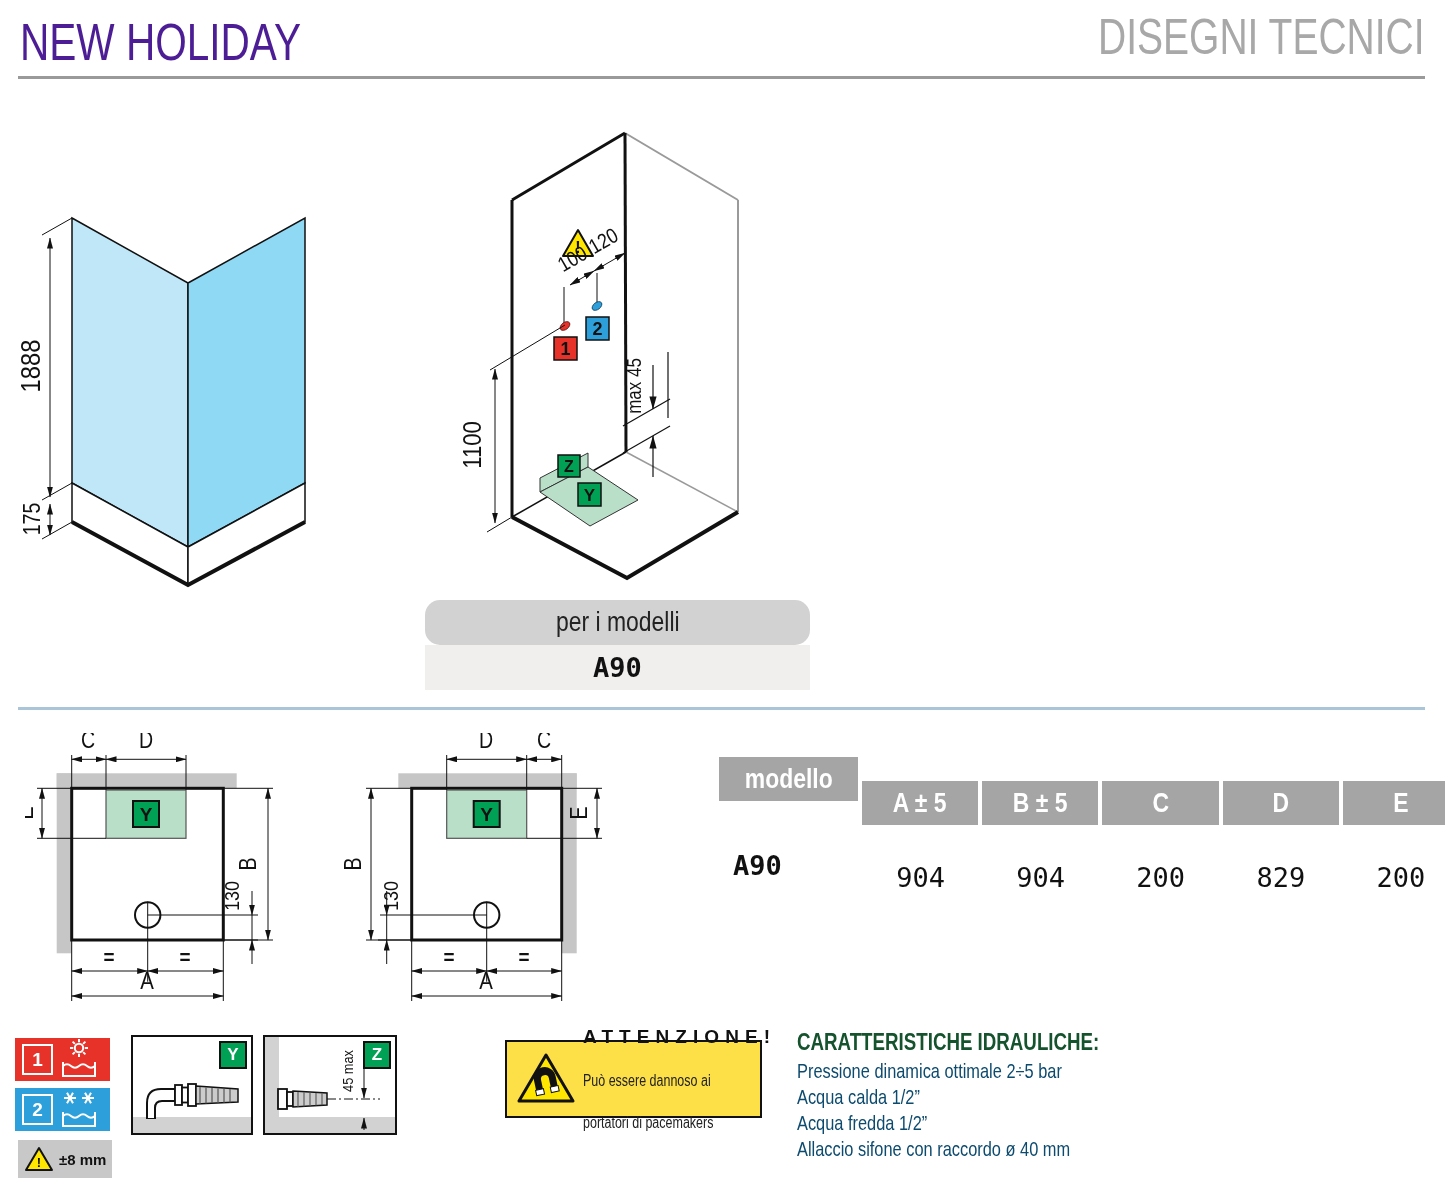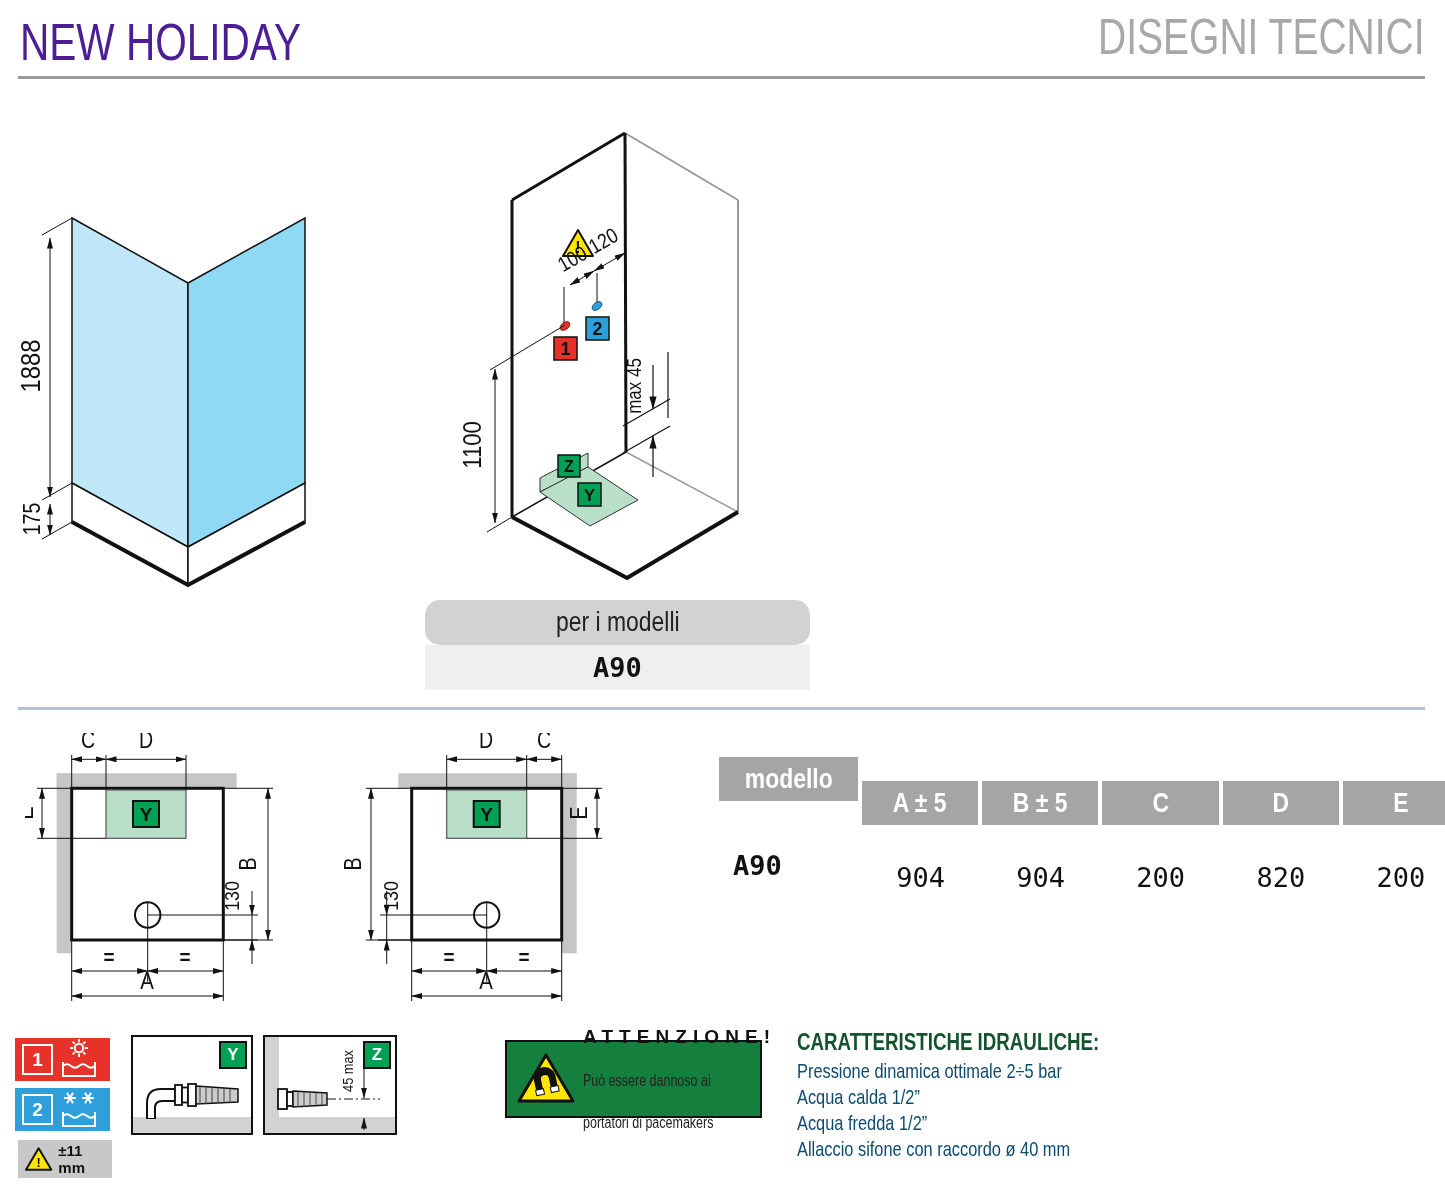--- a/index.html
+++ b/index.html
@@ -41,21 +41,21 @@
   .pipe-box{background:#fff;border:2.5px solid #111;box-sizing:border-box;}
   .ybox{left:131px;top:1035px;width:122px;height:100px;}
   .zbox{left:263px;top:1035px;width:134px;height:100px;}
   .floor-strip{position:absolute;left:0;right:0;bottom:0;height:16px;background:#d2d2d2;}
   .wall-strip{position:absolute;left:0;top:0;bottom:0;width:14px;background:#d2d2d2;}
   .badge{position:absolute;top:4px;right:4px;width:24px;height:24px;background:#00a155;
       border:2px solid #111;display:flex;align-items:center;justify-content:center;
       color:#fff;font-weight:700;font-size:17px;}
   
   .attn{left:505px;top:1040px;width:257px;height:78px;border:2px solid #111;
-      display:flex;align-items:center;box-sizing:border-box;background:#15803d;}
+      display:flex;align-items:center;box-sizing:border-box;background:#fde047;}
   .attn-text{margin-left:6px;}
   .attn-title{font-size:19px;font-weight:700;letter-spacing:.32em;color:#111;}
   .attn-line{font-size:16px;color:#222;line-height:18px;margin-top:24px;}
   
   .hydro{left:797px;top:1028px;width:430px;}
   .hydro h3{margin:0 0 2px 0;font-size:24px;font-weight:700;color:#14532d;}
   .hydro p{margin:0;font-size:21px;line-height:26px;color:#0c4a6e;}
   svg text{font-family:"Liberation Sans",sans-serif;fill:#111;}
 </style>
 </head>
@@ -280,21 +280,21 @@
       </div>
     <div class="t-cell w1">
         <span class="cond-c">E</span>
       </div>
   </div>
   <div class="t-row">
     <div class="t-val w0" style="justify-content:flex-start;padding-left:14px;box-sizing:border-box;font-weight:700">A90</div>
     <div class="t-val w1">904</div>
     <div class="t-val w1">904</div>
     <div class="t-val w1">200</div>
-    <div class="t-val w1">820</div>
+    <div class="t-val w1">829</div>
     <div class="t-val w1">200</div>
   </div>
 </div>
 
 <div class="abs leg-bar leg-hot">
   <div class="num-sq">1</div>
   <svg width="52" height="43" viewBox="0 0 52 43">
     <g stroke="#fff" stroke-width="2" fill="none">
       <circle cx="26" cy="10" r="4.2"></circle>
       <g>
@@ -329,21 +329,21 @@
       <path d="M10,24 L10,38 L42,38 L42,24"></path>
       <path d="M10,28 q4,-3.5 8,0 t8,0 t8,0 t8,0"></path>
     </g>
   </svg>
 </div>
 <div class="abs leg-tol">
   <svg width="30" height="27" viewBox="0 0 30 27">
     <path d="M15,2 L28,24 L2,24 Z" fill="#ffe600" stroke="#111" stroke-width="2" stroke-linejoin="round"></path>
     <text x="15" y="21" font-size="13" font-weight="bold" text-anchor="middle">!</text>
   </svg>
-  <span>±11 mm</span>
+  <span>±8 mm</span>
 </div>
 
 <div class="abs pipe-box ybox">
   <div class="floor-strip"></div>
   <div class="badge">Y</div>
   <svg class="abs" style="left:2px;bottom:14px" width="112" height="52" viewBox="0 0 112 52">
     <path d="M12,52 L12,36 Q12,22 26,22 L40,22 L40,34 L27,34 Q20,34 20,41 L20,52 Z" fill="#fff" stroke="#111" stroke-width="2"></path>
     <rect x="40" y="18" width="7" height="20" fill="#fff" stroke="#111" stroke-width="1.8"></rect>
     <rect x="47" y="20.5" width="6" height="15" fill="#fff" stroke="#111" stroke-width="1.8"></rect>
     <rect x="53" y="17" width="8" height="22" fill="#fff" stroke="#111" stroke-width="1.8"></rect>

